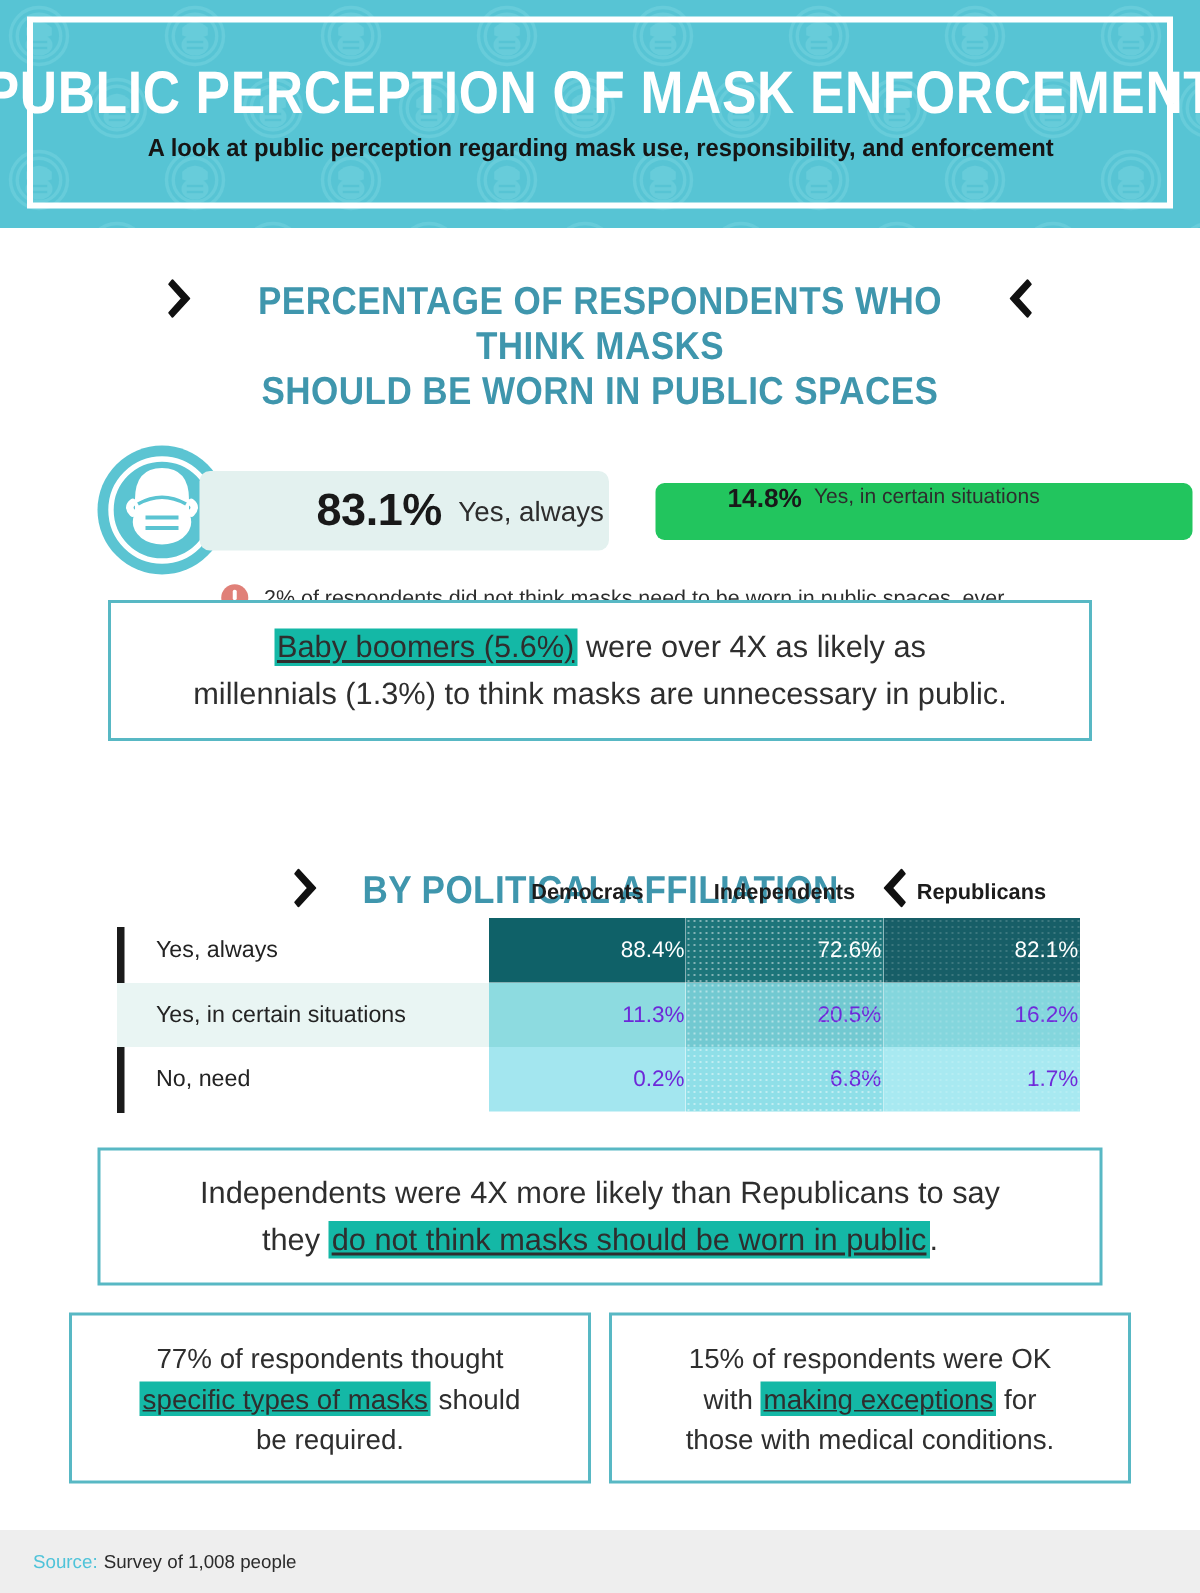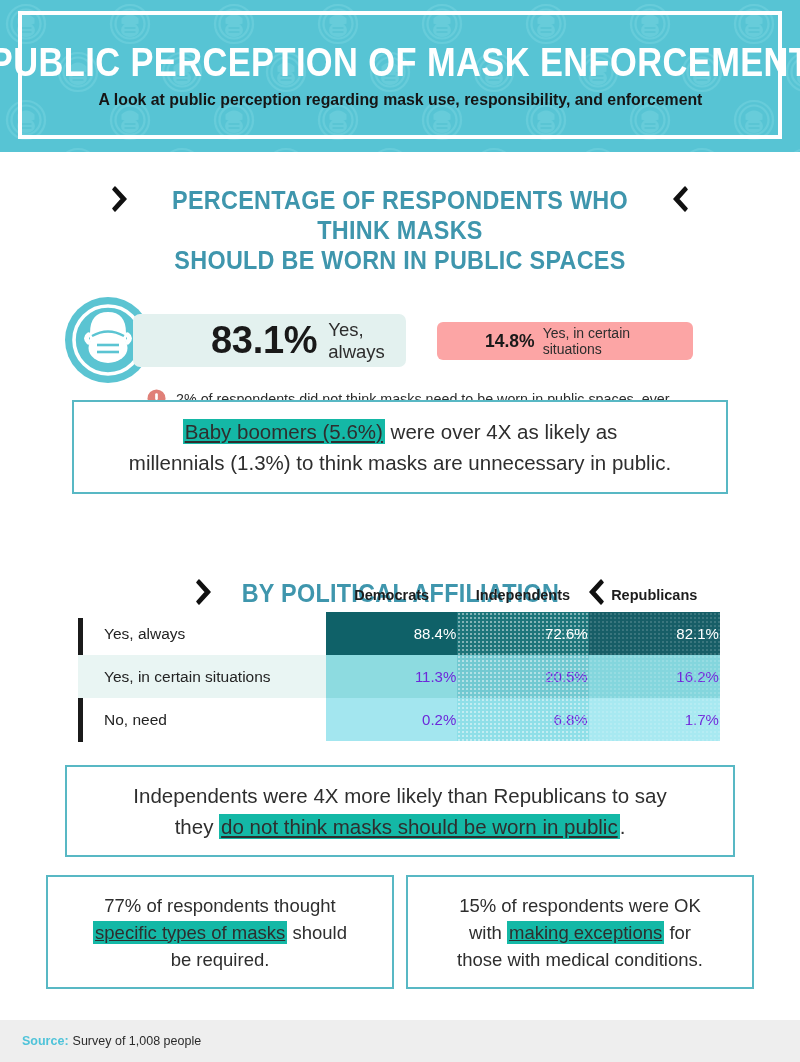--- a/index.html
+++ b/index.html
@@ -119,41 +119,40 @@
     width: 273px;
     height: 53px;
     background: #e3f1ef;
     border-radius: 7px;
     display: flex;
     align-items: center;
     padding-left: 78px;
     box-sizing: border-box;
   }
   .stat-big-num {
-    font-size: 38px;
+    font-size: 30px;
     font-weight: bold;
     color: #191919;
     letter-spacing: -0.3px;
   }
   .stat-big-label {
     font-size: 18.5px;
     color: #2d2d2d;
     margin-left: 11px;
   }
 
   .stat-small-bar {
     position: absolute;
     left: 437px;
     top: 27px;
-    width: 256px;
+    width: 358px;
     height: 38px;
-    background: #fca5a5;
+    background: #22c55e;
     border-radius: 6px;
     display: flex;
-    align-items: center;
     padding-left: 48px;
     box-sizing: border-box;
   }
   .stat-small-icon {
     position: absolute;
     left: 437px;
     top: 28px;
     width: 37px;
     height: 37px;
   }
@@ -322,21 +321,21 @@
     width: 800px;
     height: 42px;
     background: #eeeeee;
     display: flex;
     align-items: center;
     padding-left: 22px;
     box-sizing: border-box;
   }
   .footer-label {
     font-size: 12.5px;
-    font-weight: bold;
+    font-weight: normal;
     color: #4fc3d9;
   }
   .footer-text {
     font-size: 12.5px;
     color: #2b2b2b;
     margin-left: 4px;
   }
 </style>
 </head>
 <body>

